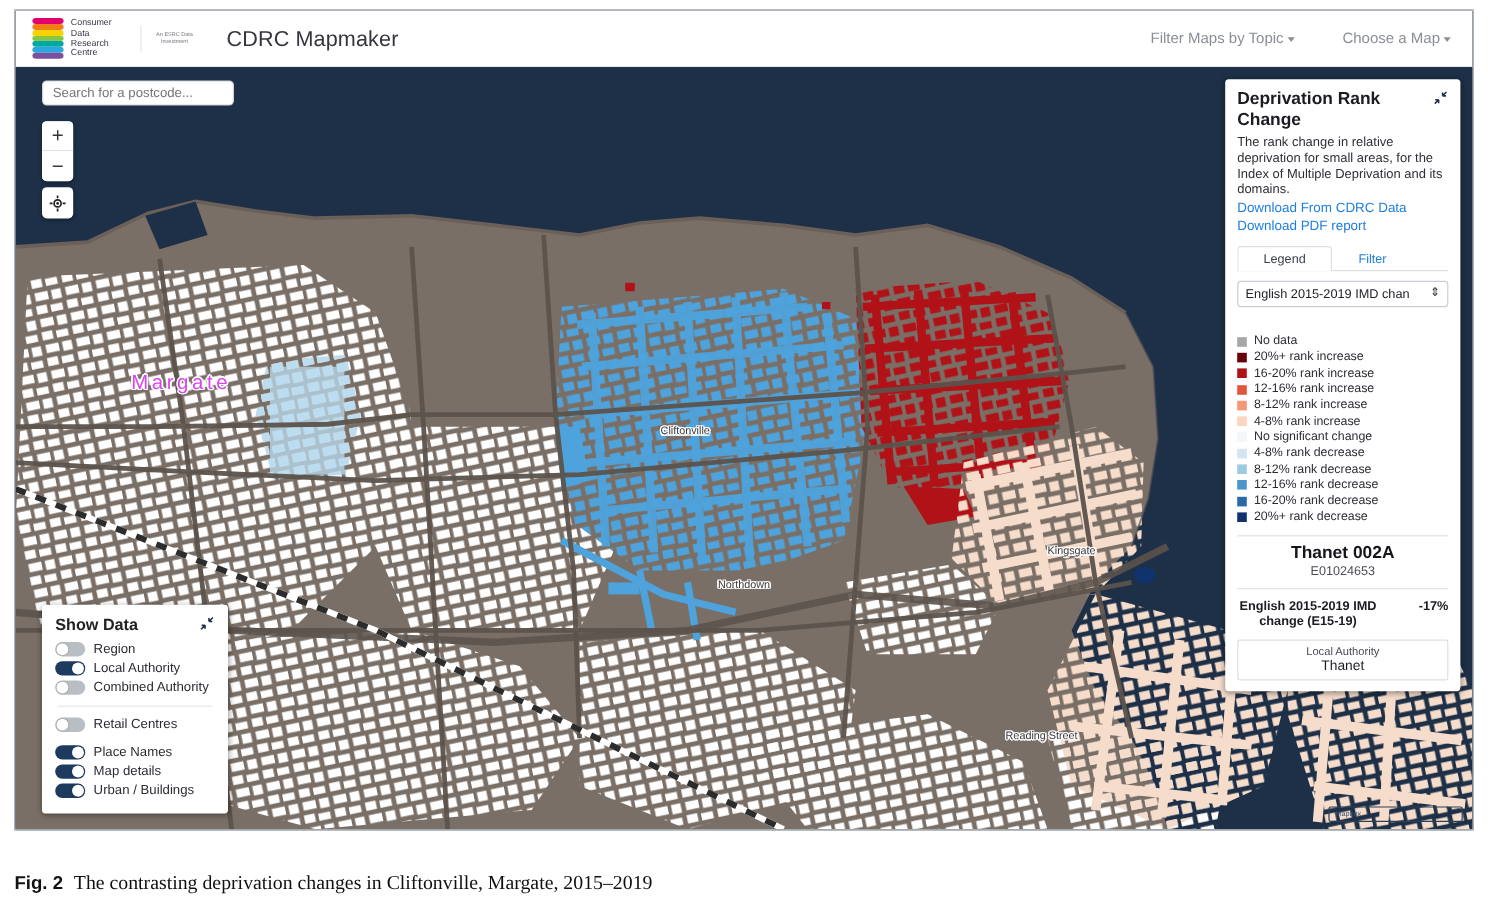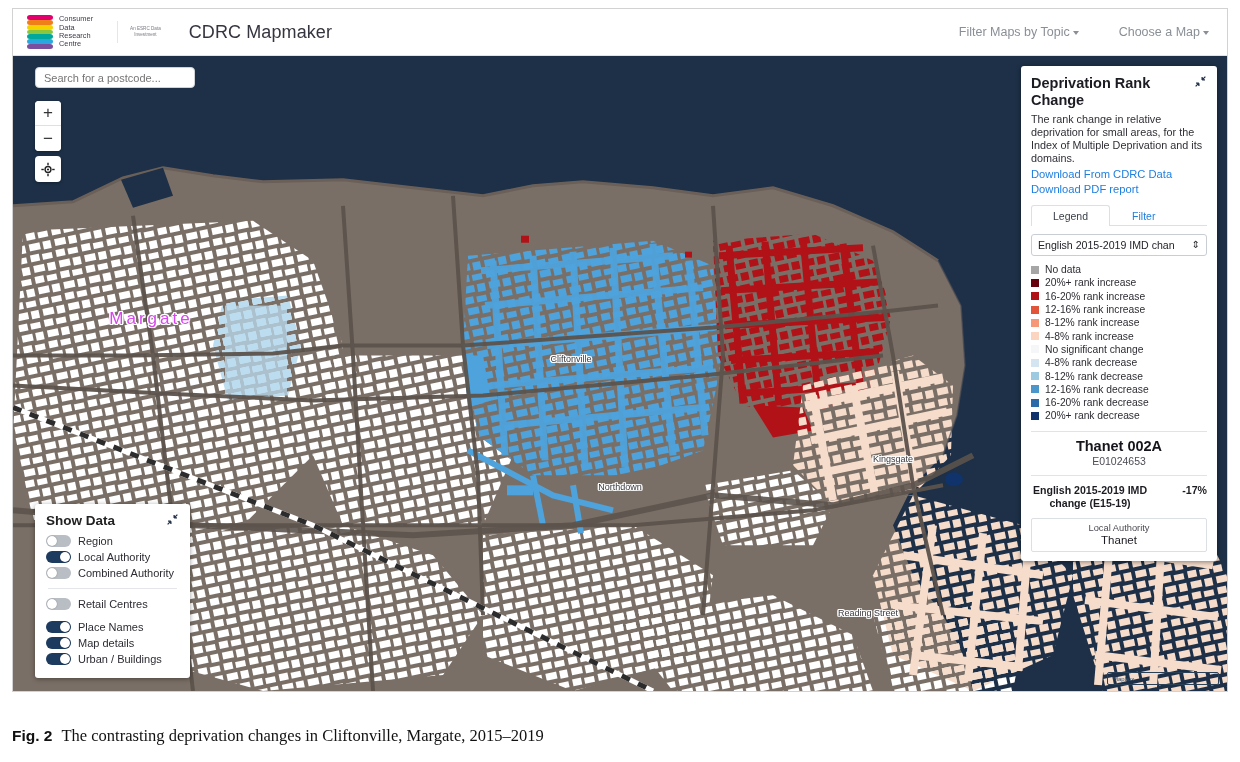--- a/index.html
+++ b/index.html
@@ -79,21 +79,21 @@
   .tab{font-size:10.5px;padding:4px 21px;color:#4f5560;border:1px solid transparent;border-bottom:none;
        border-radius:3px 3px 0 0;position:relative;top:1px;cursor:pointer;}
   .tab.active{background:#fff;border-color:#dcdfe3;color:#3b4049;}
   .tab.link{color:#1f7fe0;}
   .selwrap{margin-top:8px;position:relative;}
   .sel{width:100%;height:22px;border:1px solid #c9ced4;border-radius:3px;box-sizing:border-box;
        font-size:10.6px;color:#23242a;padding:0 20px 0 6px;background:#fff;appearance:none;
        font-family:"Liberation Sans",sans-serif;white-space:nowrap;overflow:hidden;
        display:flex;align-items:center;}
   .sel-arrow{position:absolute;right:7px;top:5px;font-size:10px;color:#2b2b31;line-height:12px;pointer-events:none;}
-  .legend{margin-top:7px;}
+  .legend{margin-top:22px;}
   .leg-row{display:flex;align-items:center;height:13.3px;}
   .leg-sw{width:8px;height:8px;flex:0 0 8px;}
   .leg-lab{font-size:10.3px;color:#2c2c33;margin-left:6px;white-space:nowrap;}
   .ip-sep{height:1px;background:#e1e3e7;margin:8px 0 0 0;}
   .area-name{text-align:center;font-size:14.5px;font-weight:bold;color:#15151b;margin-top:6px;}
   .area-code{text-align:center;font-size:10.5px;color:#4c4c55;margin-top:1px;}
   .stat{display:flex;align-items:flex-start;justify-content:space-between;margin-top:8px;padding-top:8px;
         border-top:1px solid #e1e3e7;}
   .stat-lab{font-size:10.6px;line-height:13px;color:#1c1c22;font-weight:bold;width:118px;text-align:center;}
   .stat-val{font-size:10.6px;color:#1c1c22;font-weight:bold;}

